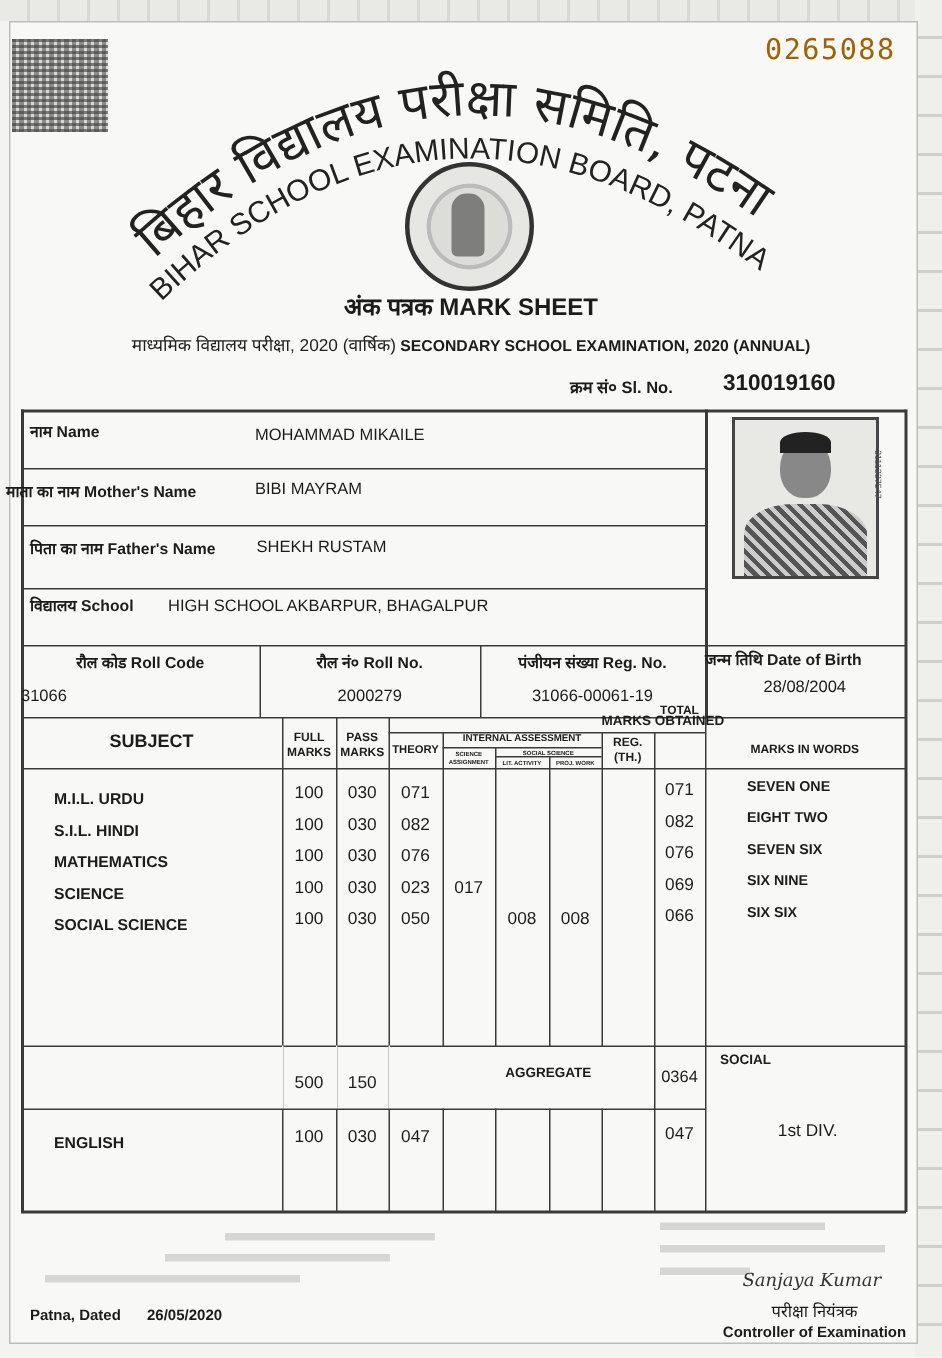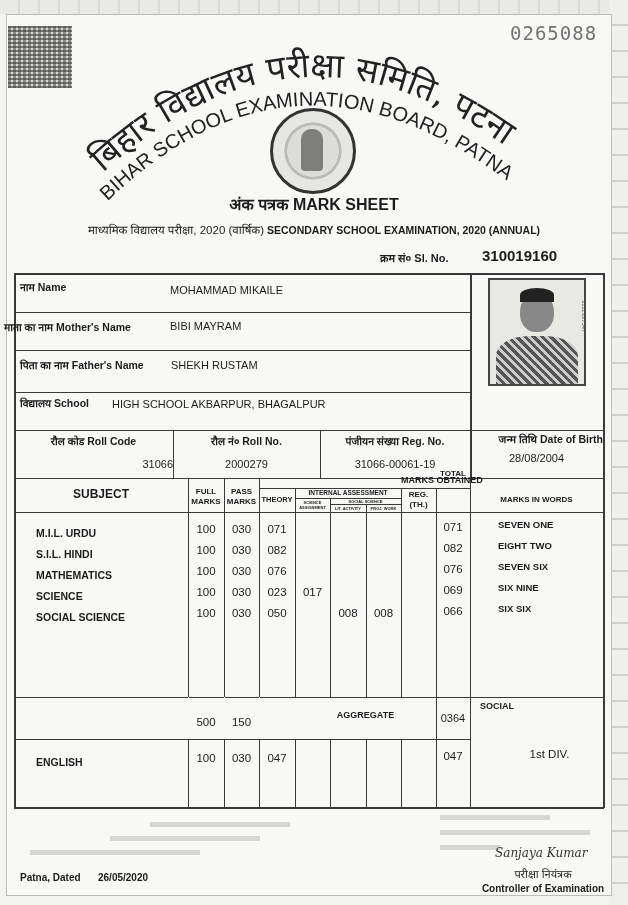--- a/index.html
+++ b/index.html
@@ -1,20 +1,20 @@
 <!DOCTYPE html>
 <html><head>
 <meta charset="utf-8">
 <style>
   html,body{margin:0;padding:0;}
   body{width:628px;height:905px;background:#f3f3f1;position:relative;overflow:hidden;font-family:"Liberation Sans",sans-serif;color:#1c1c1c;}
   .border-wave{position:absolute;left:0;top:0;width:628px;height:14px;background:repeating-linear-gradient(90deg,#e9e9e6 0 18px,#d8d8d5 18px 20px);}
   .border-right{position:absolute;right:0;top:0;width:18px;height:905px;background:repeating-linear-gradient(180deg,#efefec 0 24px,#cfcfcb 24px 26px);}
   .sheet{position:absolute;left:6px;top:14px;width:604px;height:880px;background:#f8f8f6;border:1px solid #bdbdb8;}
-  .serial{position:absolute;left:510px;top:22px;font-family:"DejaVu Sans Mono",monospace;font-size:19px;color:#737373;letter-spacing:1px;}
+  .serial{position:absolute;left:510px;top:22px;font-family:"DejaVu Sans Mono",monospace;font-size:19px;color:#a16207;letter-spacing:1px;}
   .qr{position:absolute;left:8px;top:26px;width:64px;height:62px;background:
       repeating-linear-gradient(0deg,#555 0 2px,#ddd 2px 4px),
       repeating-linear-gradient(90deg,#777 0 3px,#eee 3px 5px);
       background-blend-mode:multiply;opacity:.75;}
   .arc-svg{position:absolute;left:40px;top:15px;}
   .seal{position:absolute;left:270px;top:108px;width:80px;height:80px;border-radius:50%;border:3px solid #333;background:radial-gradient(circle,#dcdcd8 0 45%,#bbb 46% 50%,#e6e6e2 51%);}
   .seal-figure{position:absolute;left:28px;top:18px;width:22px;height:42px;background:#555;border-radius:10px 10px 4px 4px;opacity:.7;}
   .title{position:absolute;left:0;width:628px;top:193px;text-align:center;font-weight:bold;font-size:16px;}
   .subtitle{position:absolute;left:0;width:628px;top:222px;text-align:center;font-size:10.5px;font-weight:bold;}
   .subtitle .hi{font-weight:normal;font-size:11.5px;}
@@ -118,26 +118,26 @@
 <div class="txt val" style="left:112px;top:398px">HIGH SCHOOL AKBARPUR, BHAGALPUR</div>
 
 <div class="photo">
   <div class="body"></div>
   <div class="head"></div>
   <div class="hair"></div>
 </div>
 <div class="photo-id">3111337547</div>
 
 <div class="txt lbl" style="left:14px;width:159px;top:434px;text-align:center">रौल कोड Roll Code</div>
-<div class="txt val" style="left:14px;width:159px;top:458px;text-align:right">31066</div>
+<div class="txt val" style="left:14px;width:159px;top:458px;text-align:left">31066</div>
 <div class="txt lbl" style="left:173px;width:147px;top:434px;text-align:center">रौल नं० Roll No.</div>
 <div class="txt val" style="left:173px;width:147px;top:458px;text-align:center">2000279</div>
 <div class="txt lbl" style="left:320px;width:150px;top:434px;text-align:center">पंजीयन संख्या Reg. No.</div>
 <div class="txt val" style="left:320px;width:150px;top:458px;text-align:center">31066-00061-19</div>
-<div class="txt lbl" style="left:470px;width:133px;top:432px;text-align:right">जन्म तिथि Date of Birth</div>
+<div class="txt lbl" style="left:470px;width:133px;top:432px;text-align:left">जन्म तिथि Date of Birth</div>
 <div class="txt val" style="left:470px;width:133px;top:452px;text-align:center">28/08/2004</div>
 
 <div class="txt hd" style="left:401px;width:70px;top:475px;text-align:right">MARKS OBTAINED</div>
 <div class="txt hd" style="left:14px;width:174px;top:489px;font-size:12px">SUBJECT</div>
 <div class="txt hd" style="left:188px;width:36px;top:487px;font-size:8px"><span>FULL</span><br><span>MARKS</span></div>
 <div class="txt hd" style="left:224px;width:35px;top:487px;font-size:8px"><span>PASS</span><br><span>MARKS</span></div>
 <div class="txt hd" style="left:259px;width:36px;top:495px;font-size:7.5px">THEORY</div>
 <div class="txt hd" style="left:295px;width:106px;top:489px;font-size:6.5px;line-height:8px">INTERNAL ASSESSMENT</div>
 <div class="txt tiny" style="left:295px;width:35px;top:500px;line-height:5px"><span>SCIENCE</span><br><span>ASSIGNMENT</span></div>
 <div class="txt tiny" style="left:330px;width:71px;top:499px">SOCIAL SCIENCE</div>
@@ -208,21 +208,21 @@
       <div class="txt num" style="left: 436px; width: 34px; text-align: center; top: 605px;">066</div>
       <div class="txt lbl" style="left: 498px; top: 603px; font-size: 9.5px;">SIX SIX</div>
     </div>
   </div>
 
 <div class="txt num" style="left:188px;width:36px;top:716px;text-align:center">500</div>
 <div class="txt num" style="left:224px;width:35px;top:716px;text-align:center">150</div>
 <div class="txt hd" style="left:295px;width:141px;top:710px;font-size:9px">AGGREGATE</div>
 <div class="txt num" style="left:436px;width:34px;top:712px;text-align:center;font-size:11px">0364</div>
 <div class="txt lbl" style="left:480px;top:701px;font-size:9px">SOCIAL</div>
-<div class="txt num" style="left:470px;width:133px;top:748px;text-align:center;padding-left:13px">1st DIV.</div>
+<div class="txt num" style="left:470px;width:133px;top:748px;text-align:center;padding-left:2px">1st DIV.</div>
 
 <div class="txt lbl" style="left:36px;top:756px">ENGLISH</div>
 <div class="txt num" style="left:188px;width:36px;top:752px;text-align:center">100</div>
 <div class="txt num" style="left:224px;width:35px;top:752px;text-align:center">030</div>
 <div class="txt num" style="left:259px;width:36px;top:752px;text-align:center">047</div>
 <div class="txt num" style="left:436px;width:34px;top:750px;text-align:center">047</div>
 
 <div class="faint" style="left:150px;top:822px;width:140px"></div>
 <div class="faint" style="left:110px;top:836px;width:150px"></div>
 <div class="faint" style="left:30px;top:850px;width:170px"></div>

